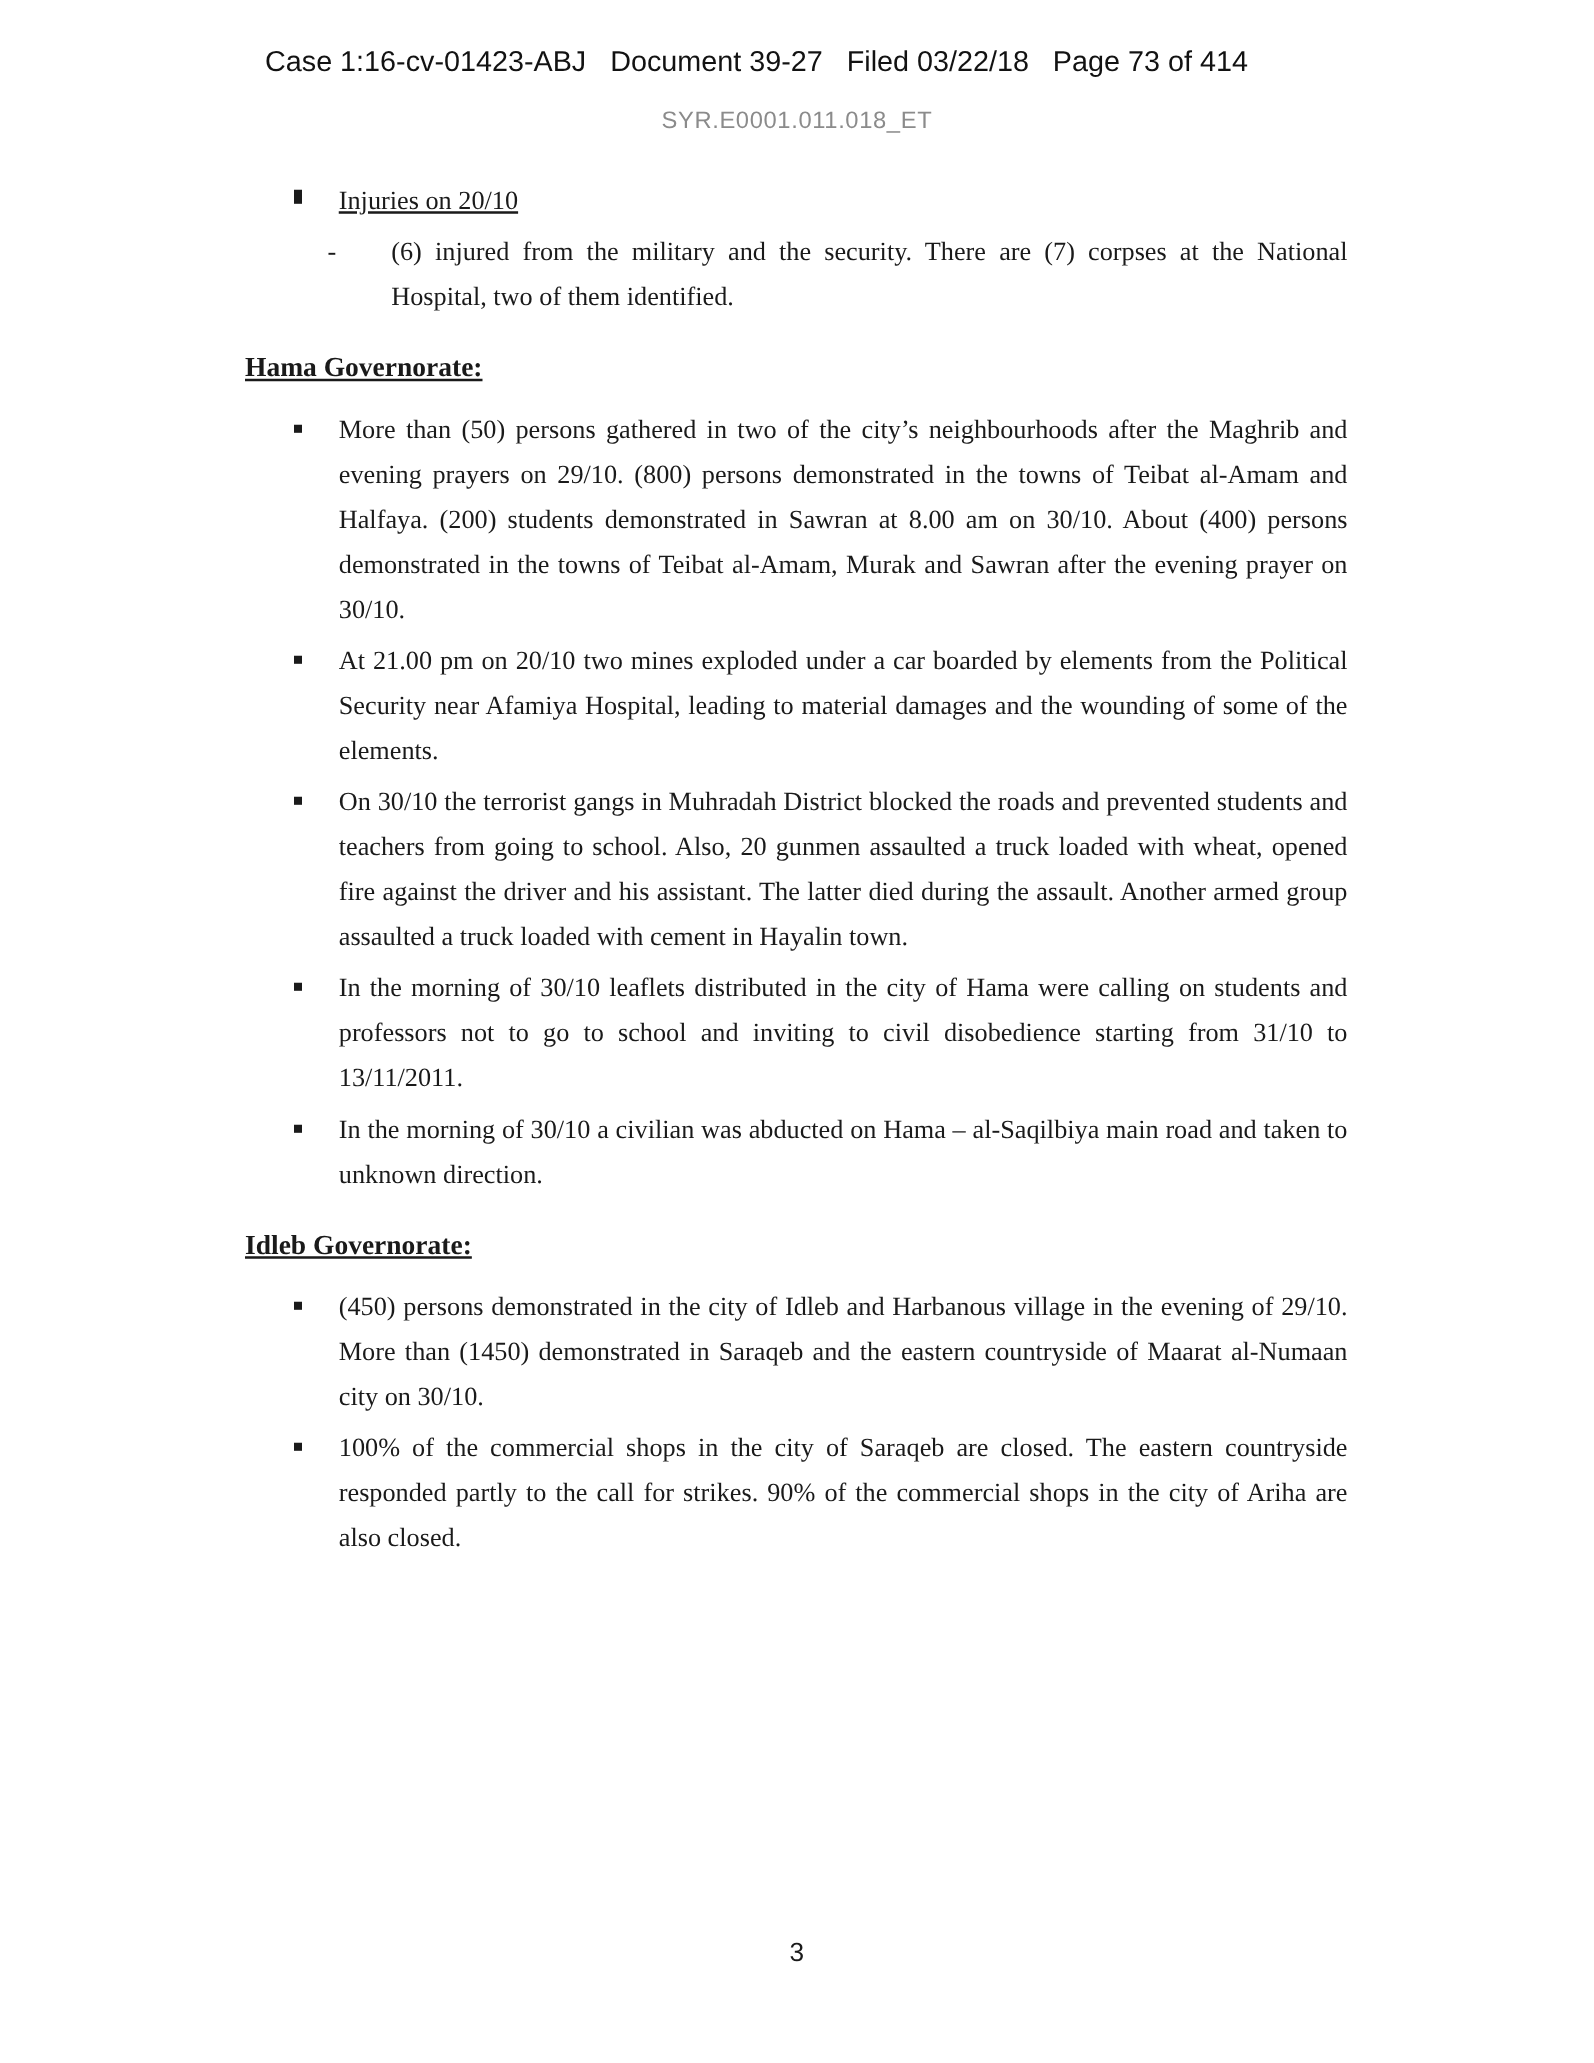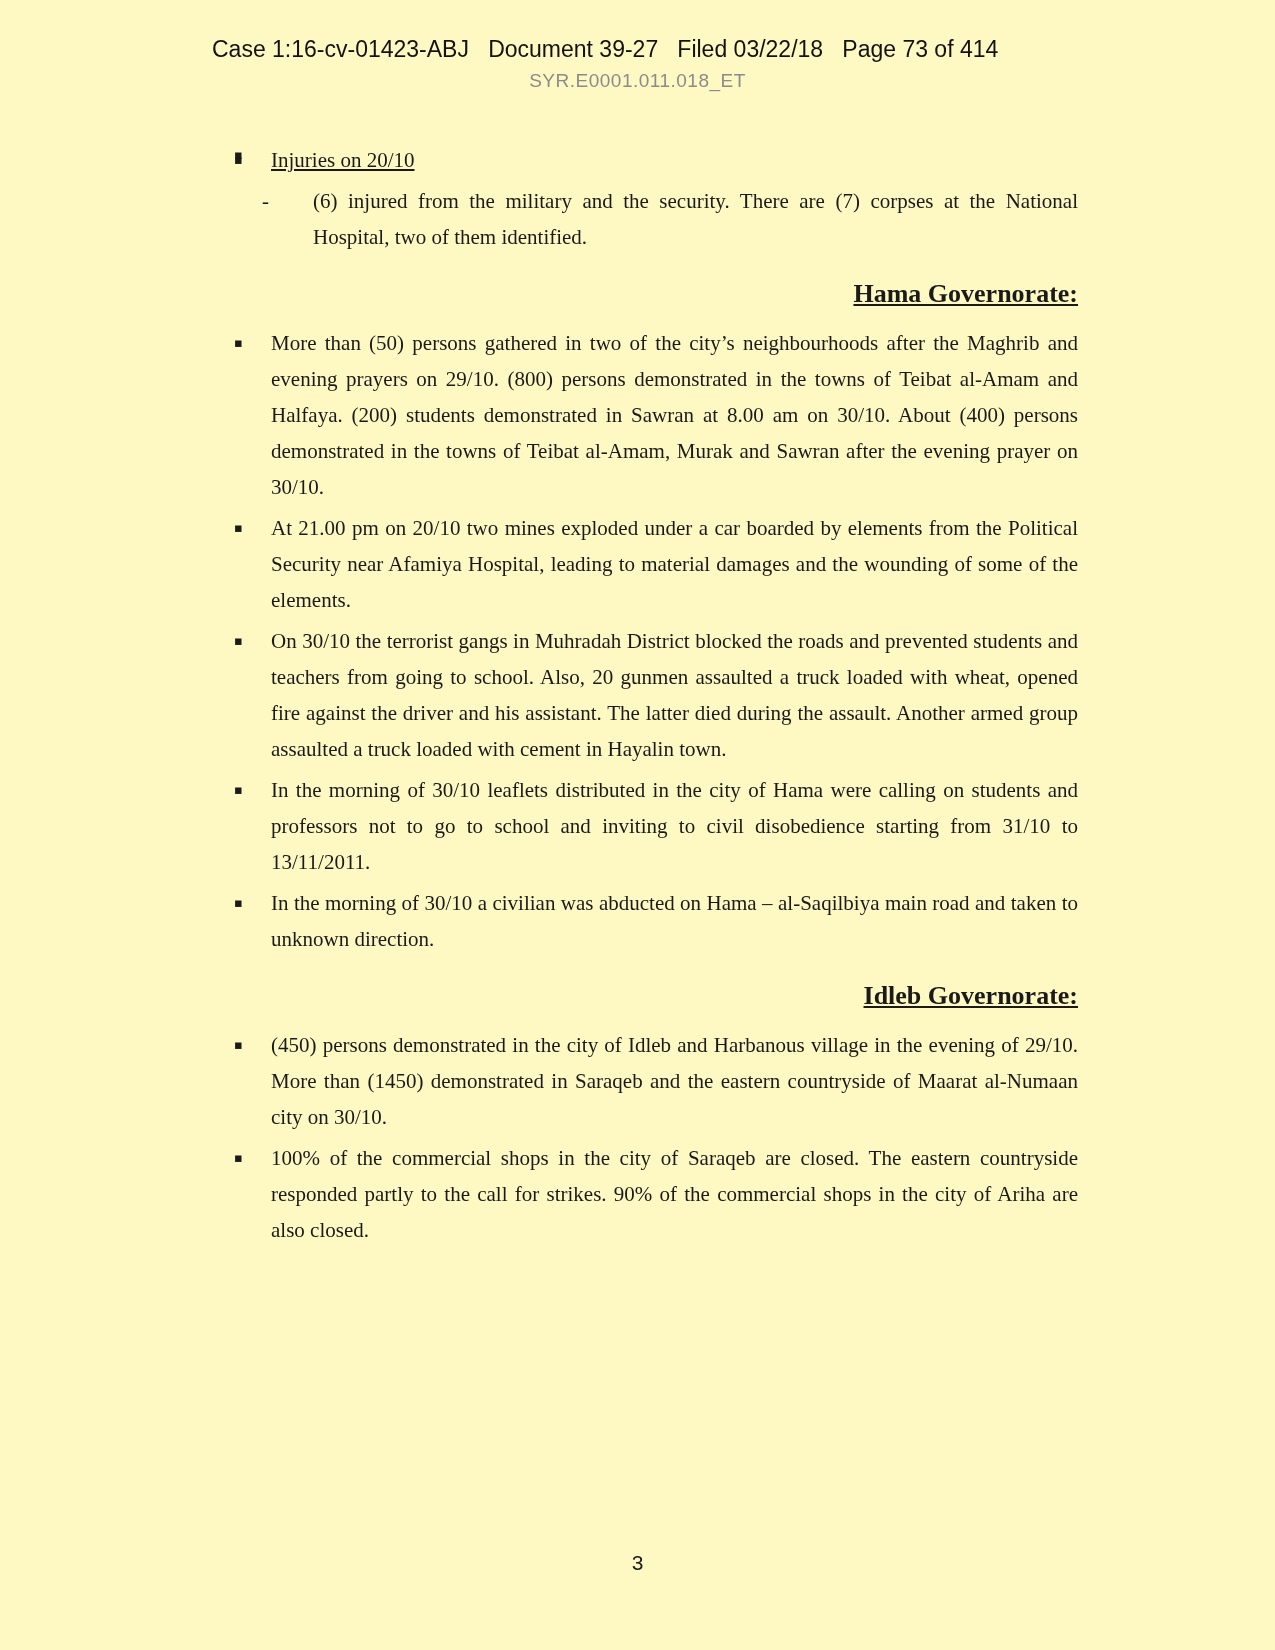--- a/index.html
+++ b/index.html
@@ -1,32 +1,32 @@
 <!DOCTYPE html>
 <html><head>
 <meta charset="utf-8">
 <style>
   html, body { margin:0; padding:0; background:#e8e8e8; }
   .page {
     position:relative;
     width:1275px; height:1650px;
     margin:0 auto;
-    background:#fef9c3;
+    background:#ffffff;
     font-family:"Liberation Serif", serif;
     color:#1a1a1a;
     overflow:hidden;
   }
   .stamp-line {
     position:absolute; top:36px; left:212px;
     font-family:"Liberation Sans", sans-serif;
     font-size:23px; color:#121212;
     white-space:pre;
   }
   .bates {
-    position:absolute; top:70px; left:0; width:100%;
+    position:absolute; top:86px; left:0; width:100%;
     text-align:center;
     font-family:"Liberation Sans", sans-serif;
     font-size:19px; letter-spacing:0.5px;
     color:#8b8b8b;
   }
   .content {
     position:absolute; top:137px; left:196px; width:882px;
     font-size:21px; line-height:36px;
     text-align:justify;
   }
@@ -36,24 +36,24 @@
     font-family:"DejaVu Sans", sans-serif;
     font-size:13px; line-height:36px;
     text-align:left; color:#1a1a1a;
   }
   .li.sub { padding-left:117px; }
   .li.sub > .marker {
     left:66px; font-family:"Liberation Serif", serif;
     font-size:21px;
   }
   .heading {
-    font-size:26px; font-weight:bold;
+    font-size:22px; font-weight:bold;
     text-decoration:underline;
     margin:21px 0 13px 0;
-    text-align:right;
+    text-align:left;
   }
   .underlined { text-decoration:underline; }
   .page-num {
     position:absolute; top:1551px; left:0; width:100%;
     text-align:center;
     font-family:"Liberation Sans", sans-serif;
     font-size:21px; color:#1a1a1a;
   }
 </style>
 </head>

